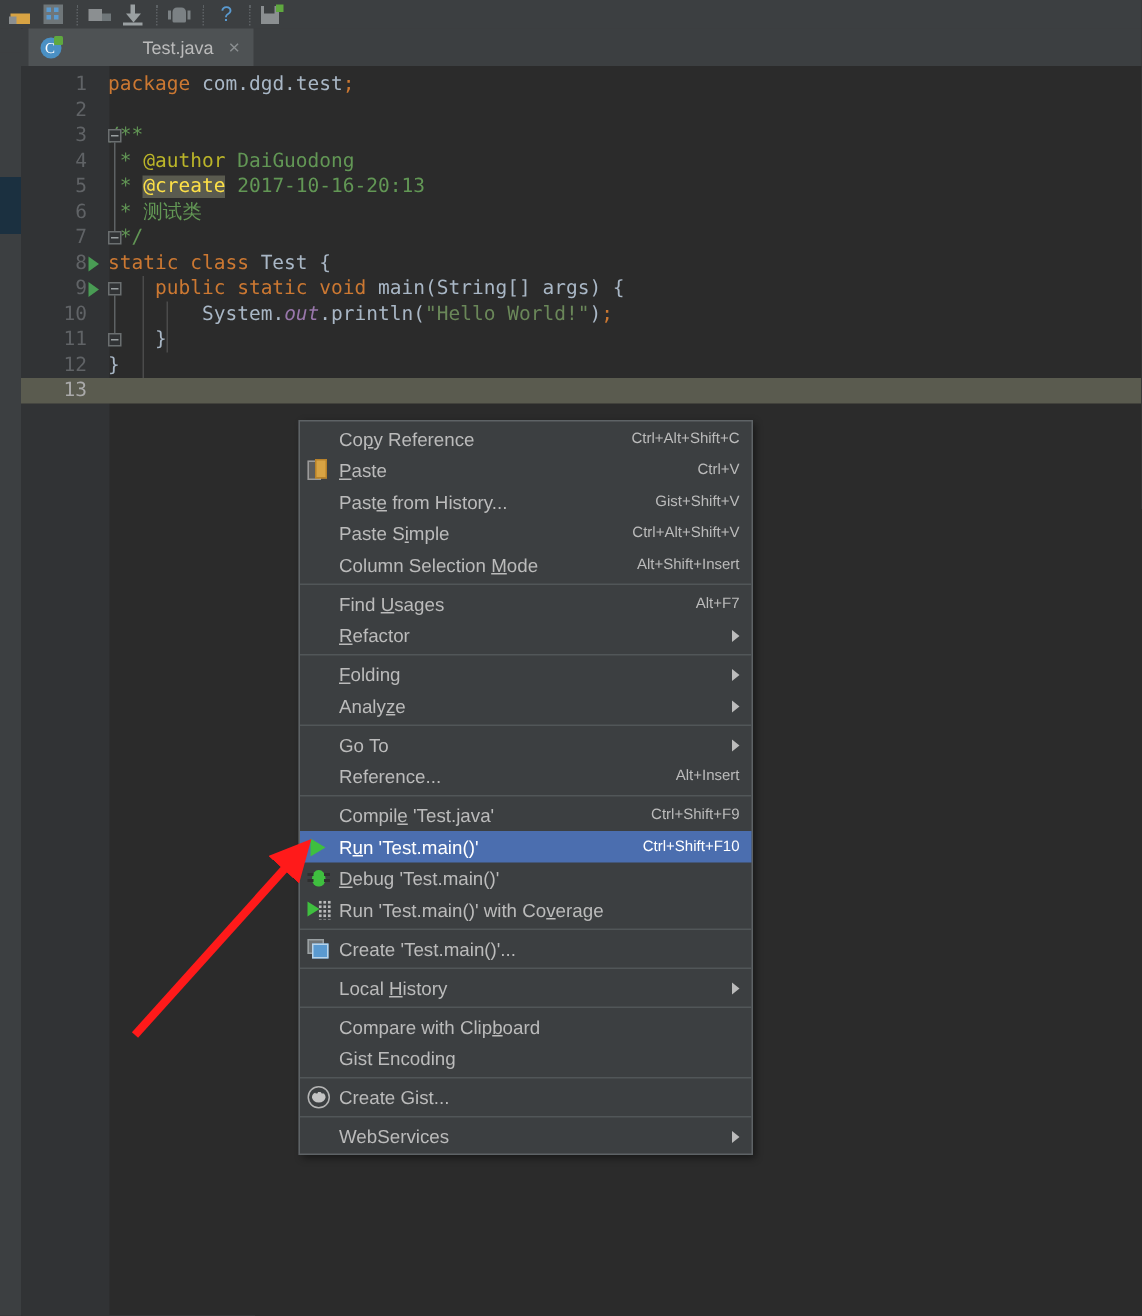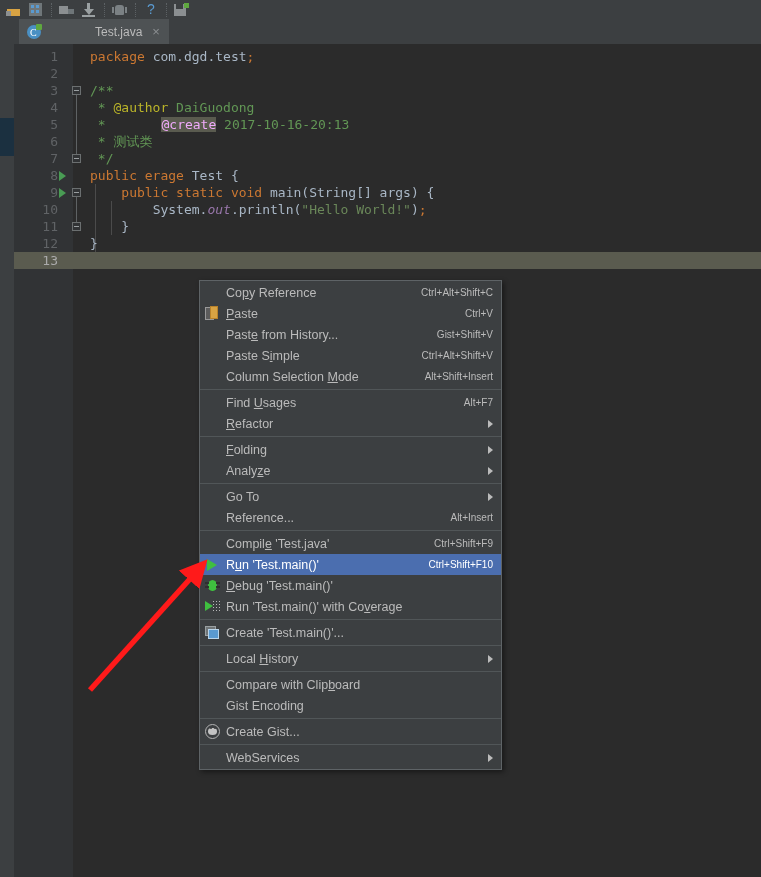--- a/index.html
+++ b/index.html
@@ -132,39 +132,39 @@
     position: absolute;
     left: 0;
     width: 44px;
     text-align: right;
     color: #606366;
     font-family: "DejaVu Sans Mono", monospace;
     font-size: 13px;
   }
   .ltext {
     position: absolute;
-    left: 76px;
+    left: 58px;
     color: #a9b7c6;
   }
   .caret-line {
     position: absolute;
     left: 0;
     width: 747px;
     height: 17px;
     background: #5a5b4f;
   }
 
   
   .kw  { color: #cc7832; }
   .mag { color: #a9b7c6; }
   .cls { color: #a9b7c6; }
   .str { color: #6a8759; }
   .doc { color: #629755; }
   .tag { color: #bbb529; }
-  .tag-hl { color: #f0abfc; background: #5a5b4f; margin-left: 48px; }
+  .tag-hl { color: #fde047; background: #5a5b4f; }
   .fld { color: #9876aa; font-style: italic; }
   .semi { color: #cc7832; }
 
   
   .fold {
     position: absolute;
     width: 9px; height: 9px;
     border: 1px solid #6b6f70;
     box-sizing: border-box;
     background: #313335;
@@ -432,21 +432,21 @@
       <div class="indent-guide" style="left: 97px; top: 157px; height: 34px;"></div>
       <div class="fold-line" style="top: 46px; height: 70px;"></div>
       <div class="fold-line" style="top: 148px; height: 36px;"></div>
       <div class="line" style="top: 4px;"><span class="lnum">1</span><span class="ltext"><span class="kw">package </span><span class="">com.dgd.test</span><span class="semi">;</span></span></div>
       <div class="line" style="top: 21px;"><span class="lnum">2</span><span class="ltext"></span></div>
       <div class="line" style="top: 38px;"><span class="lnum">3</span><span class="ltext"><span class="doc">/**</span></span></div>
       <div class="line" style="top: 55px;"><span class="lnum">4</span><span class="ltext"><span class="doc"> * </span><span class="tag">@author</span><span class="doc"> DaiGuodong</span></span></div>
       <div class="line" style="top: 72px;"><span class="lnum">5</span><span class="ltext"><span class="doc"> * </span><span class="tag-hl">@create</span><span class="doc"> 2017-10-16-20:13</span></span></div>
       <div class="line" style="top: 89px;"><span class="lnum">6</span><span class="ltext"><span class="doc"> * 测试类</span></span></div>
       <div class="line" style="top: 106px;"><span class="lnum">7</span><span class="ltext"><span class="doc"> */</span></span></div>
-      <div class="line" style="top: 123px;"><span class="lnum">8</span><span class="ltext"><span class="kw">public erage </span><span class="cls">Test</span><span class=""> {</span></span></div>
+      <div class="line" style="top: 123px;"><span class="lnum">8</span><span class="ltext"><span class="kw">static class </span><span class="cls">Test</span><span class=""> {</span></span></div>
       <div class="line" style="top: 140px;"><span class="lnum">9</span><span class="ltext"><span class="">    </span><span class="kw">public static void </span><span class="mag">main</span><span class="">(</span><span class="cls">String</span><span class="">[] args) {</span></span></div>
       <div class="line" style="top: 157px;"><span class="lnum">10</span><span class="ltext"><span class="">        </span><span class="cls">System</span><span class="">.</span><span class="fld">out</span><span class="">.println(</span><span class="str">"Hello World!"</span><span class="">)</span><span class="semi">;</span></span></div>
       <div class="line" style="top: 174px;"><span class="lnum">11</span><span class="ltext"><span class="">    }</span></span></div>
       <div class="line" style="top: 191px;"><span class="lnum">12</span><span class="ltext"><span class="">}</span></span></div>
       <div class="caret-line" style="top: 208px;"></div>
       <div class="line" style="top: 208px;"><span class="lnum" style="color: rgb(170, 170, 170);">13</span><span class="ltext"></span></div>
       <div class="run-marker" style="top: 127px;"></div>
       <div class="run-marker" style="top: 144px;"></div>
       <div class="fold" style="left: 58px; top: 42px;"></div>
       <div class="fold" style="left: 58px; top: 110px;"></div>

